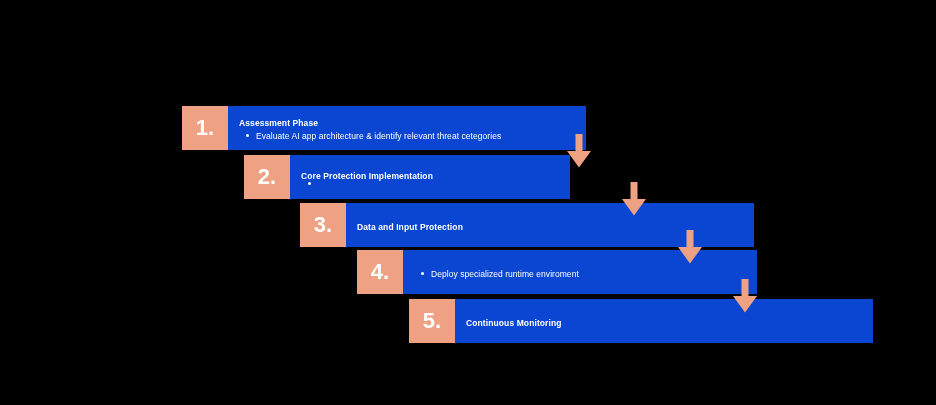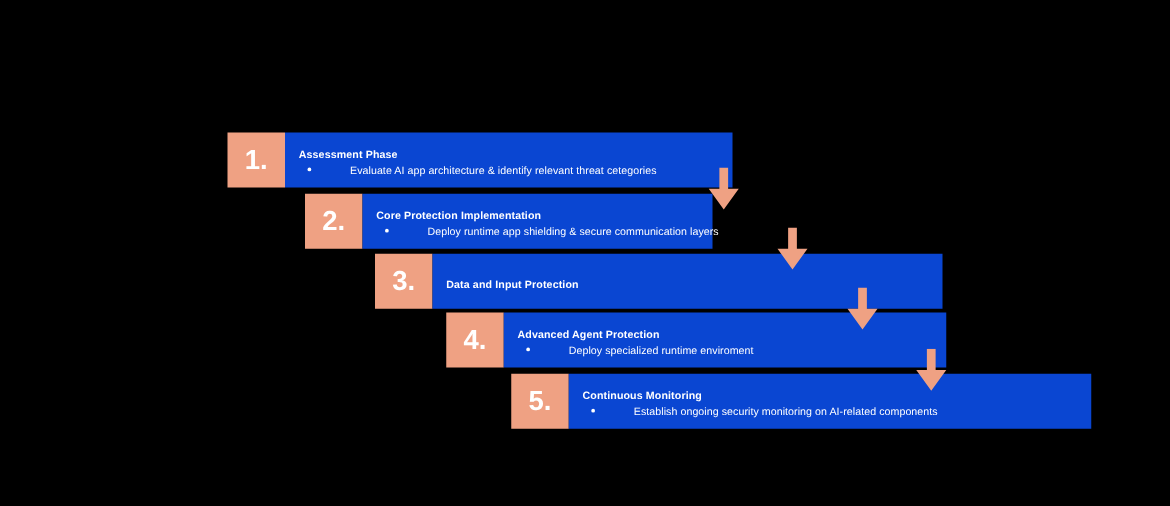--- a/index.html
+++ b/index.html
@@ -59,21 +59,20 @@
   }
   .step-detail {
     font-size: 8.5px;
     font-weight: 400;
     line-height: 1.3;
     letter-spacing: 0.05px;
     white-space: nowrap;
     display: flex;
     align-items: baseline;
     margin-top: 2px;
-    gap: 24px;
   }
   .bullet-dot {
     display: inline-block;
     width: 3px;
     height: 3px;
     border-radius: 50%;
     background: #ffffff;
     margin: 0 7px 0 7px;
     position: relative;
     top: -2px;
@@ -108,57 +107,51 @@
   </div>
 
   <div class="step-row" style="left:244px; top:155px;">
     <div class="step-number">
       <span>2.</span>
     </div>
     <div class="step-body" style="width:280px;">
       <div class="step-title">Core Protection Implementation</div>
       <div class="step-detail">
         <span class="bullet-dot"></span>
-        <span>Deploy runtime app shielding &amp; secure communication layers</span>
       </div>
     </div>
   </div>
 
   <div class="step-row" style="left:300px; top:203px;">
     <div class="step-number">
       <span>3.</span>
     </div>
     <div class="step-body" style="width:408px;">
       <div class="step-title">Data and Input Protection</div>
     </div>
   </div>
 
   <div class="step-row" style="left:357px; top:250px;">
     <div class="step-number">
       <span>4.</span>
     </div>
     <div class="step-body" style="width:354px;">
-      <div class="step-title">Advanced Agent Protection</div>
       <div class="step-detail">
         <span class="bullet-dot"></span>
         <span>Deploy specialized runtime enviroment</span>
       </div>
     </div>
   </div>
 
   <div class="step-row" style="left:409px; top:299px;">
     <div class="step-number">
       <span>5.</span>
     </div>
     <div class="step-body" style="width:418px;">
       <div class="step-title">Continuous Monitoring</div>
-      <div class="step-detail">
-        <span class="bullet-dot"></span>
-        <span>Establish ongoing security monitoring on AI-related components</span>
-      </div>
     </div>
   </div>
 
   <div class="arrow-down" style="left:566px; top:134px;">
     <svg width="26" height="34" viewBox="0 0 26 34">
       <path d="M9.5 0 H16.5 V17 H25 L13 33.5 L1 17 H9.5 Z" fill="#efa183"></path>
     </svg>
   </div>
 
   <div class="arrow-down" style="left:621px; top:182px;">

